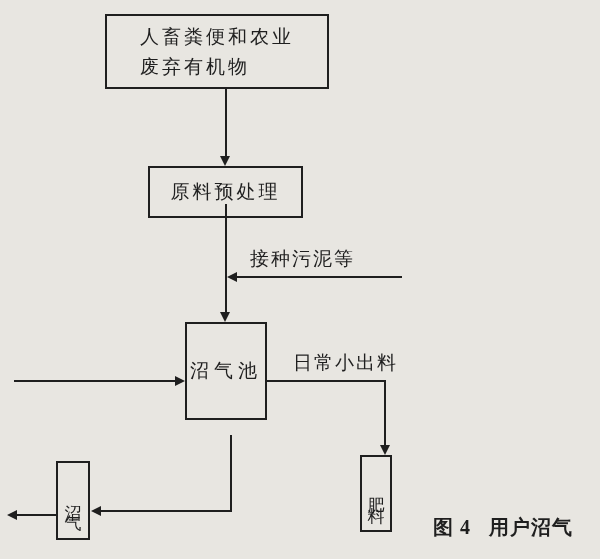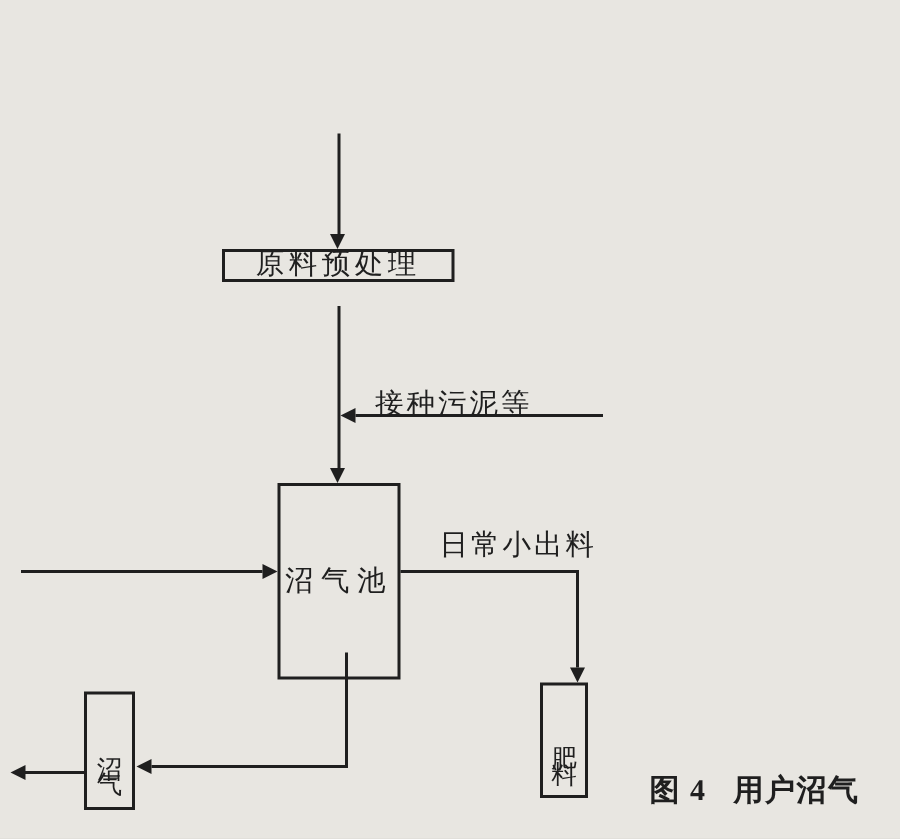--- a/index.html
+++ b/index.html
@@ -61,36 +61,42 @@
     letter-spacing: 1px;
     white-space: pre;
     color: var(--ink);
   }
 </style>
 </head>
 <body>
 
 <div class="page">
 
+  <div class="box" style="left:105px; top:14px; width:224px; height:75px;">
+    <div class="boxtext src-text">
+      <div>人畜粪便和农业</div>
+      <div>废弃有机物</div>
+    </div>
+  </div>
 
   <div class="line" style="left:225px; top:89px; width:2px; height:70px;"></div>
   <div class="arrow down" style="left:220px; top:156px;"></div>
 
-  <div class="box" style="left:148px; top:166px; width:155px; height:22px;">
+  <div class="box" style="left:148px; top:166px; width:155px; height:52px;">
     <div class="boxtext">原料预处理</div>
   </div>
 
   <div class="line" style="left:225px; top:204px; width:2px; height:110px;"></div>
   <div class="arrow down" style="left:220px; top:312px;"></div>
 
   <div class="line" style="left:237px; top:276px; width:165px; height:2px;"></div>
   <div class="arrow left" style="left:227px; top:272px;"></div>
-  <div class="lbl" style="left:250px; top:256px;">接种污泥等</div>
+  <div class="lbl" style="left:250px; top:246px;">接种污泥等</div>
 
-  <div class="box" style="left:185px; top:322px; width:82px; height:131px;">
+  <div class="box" style="left:185px; top:322px; width:82px; height:98px;">
     <div class="boxtext digester-text">沼气池</div>
   </div>
 
   <div class="line" style="left:14px; top:380px; width:161px; height:2px;"></div>
   <div class="arrow right" style="left:175px; top:376px;"></div>
 
   <div class="line" style="left:267px; top:380px; width:119px; height:2px;"></div>
   <div class="line" style="left:384px; top:380px; width:2px; height:65px;"></div>
   <div class="arrow down" style="left:380px; top:445px;"></div>
   <div class="lbl" style="left:277px; top:350px;margin-left:16px;">日常小出料</div>

